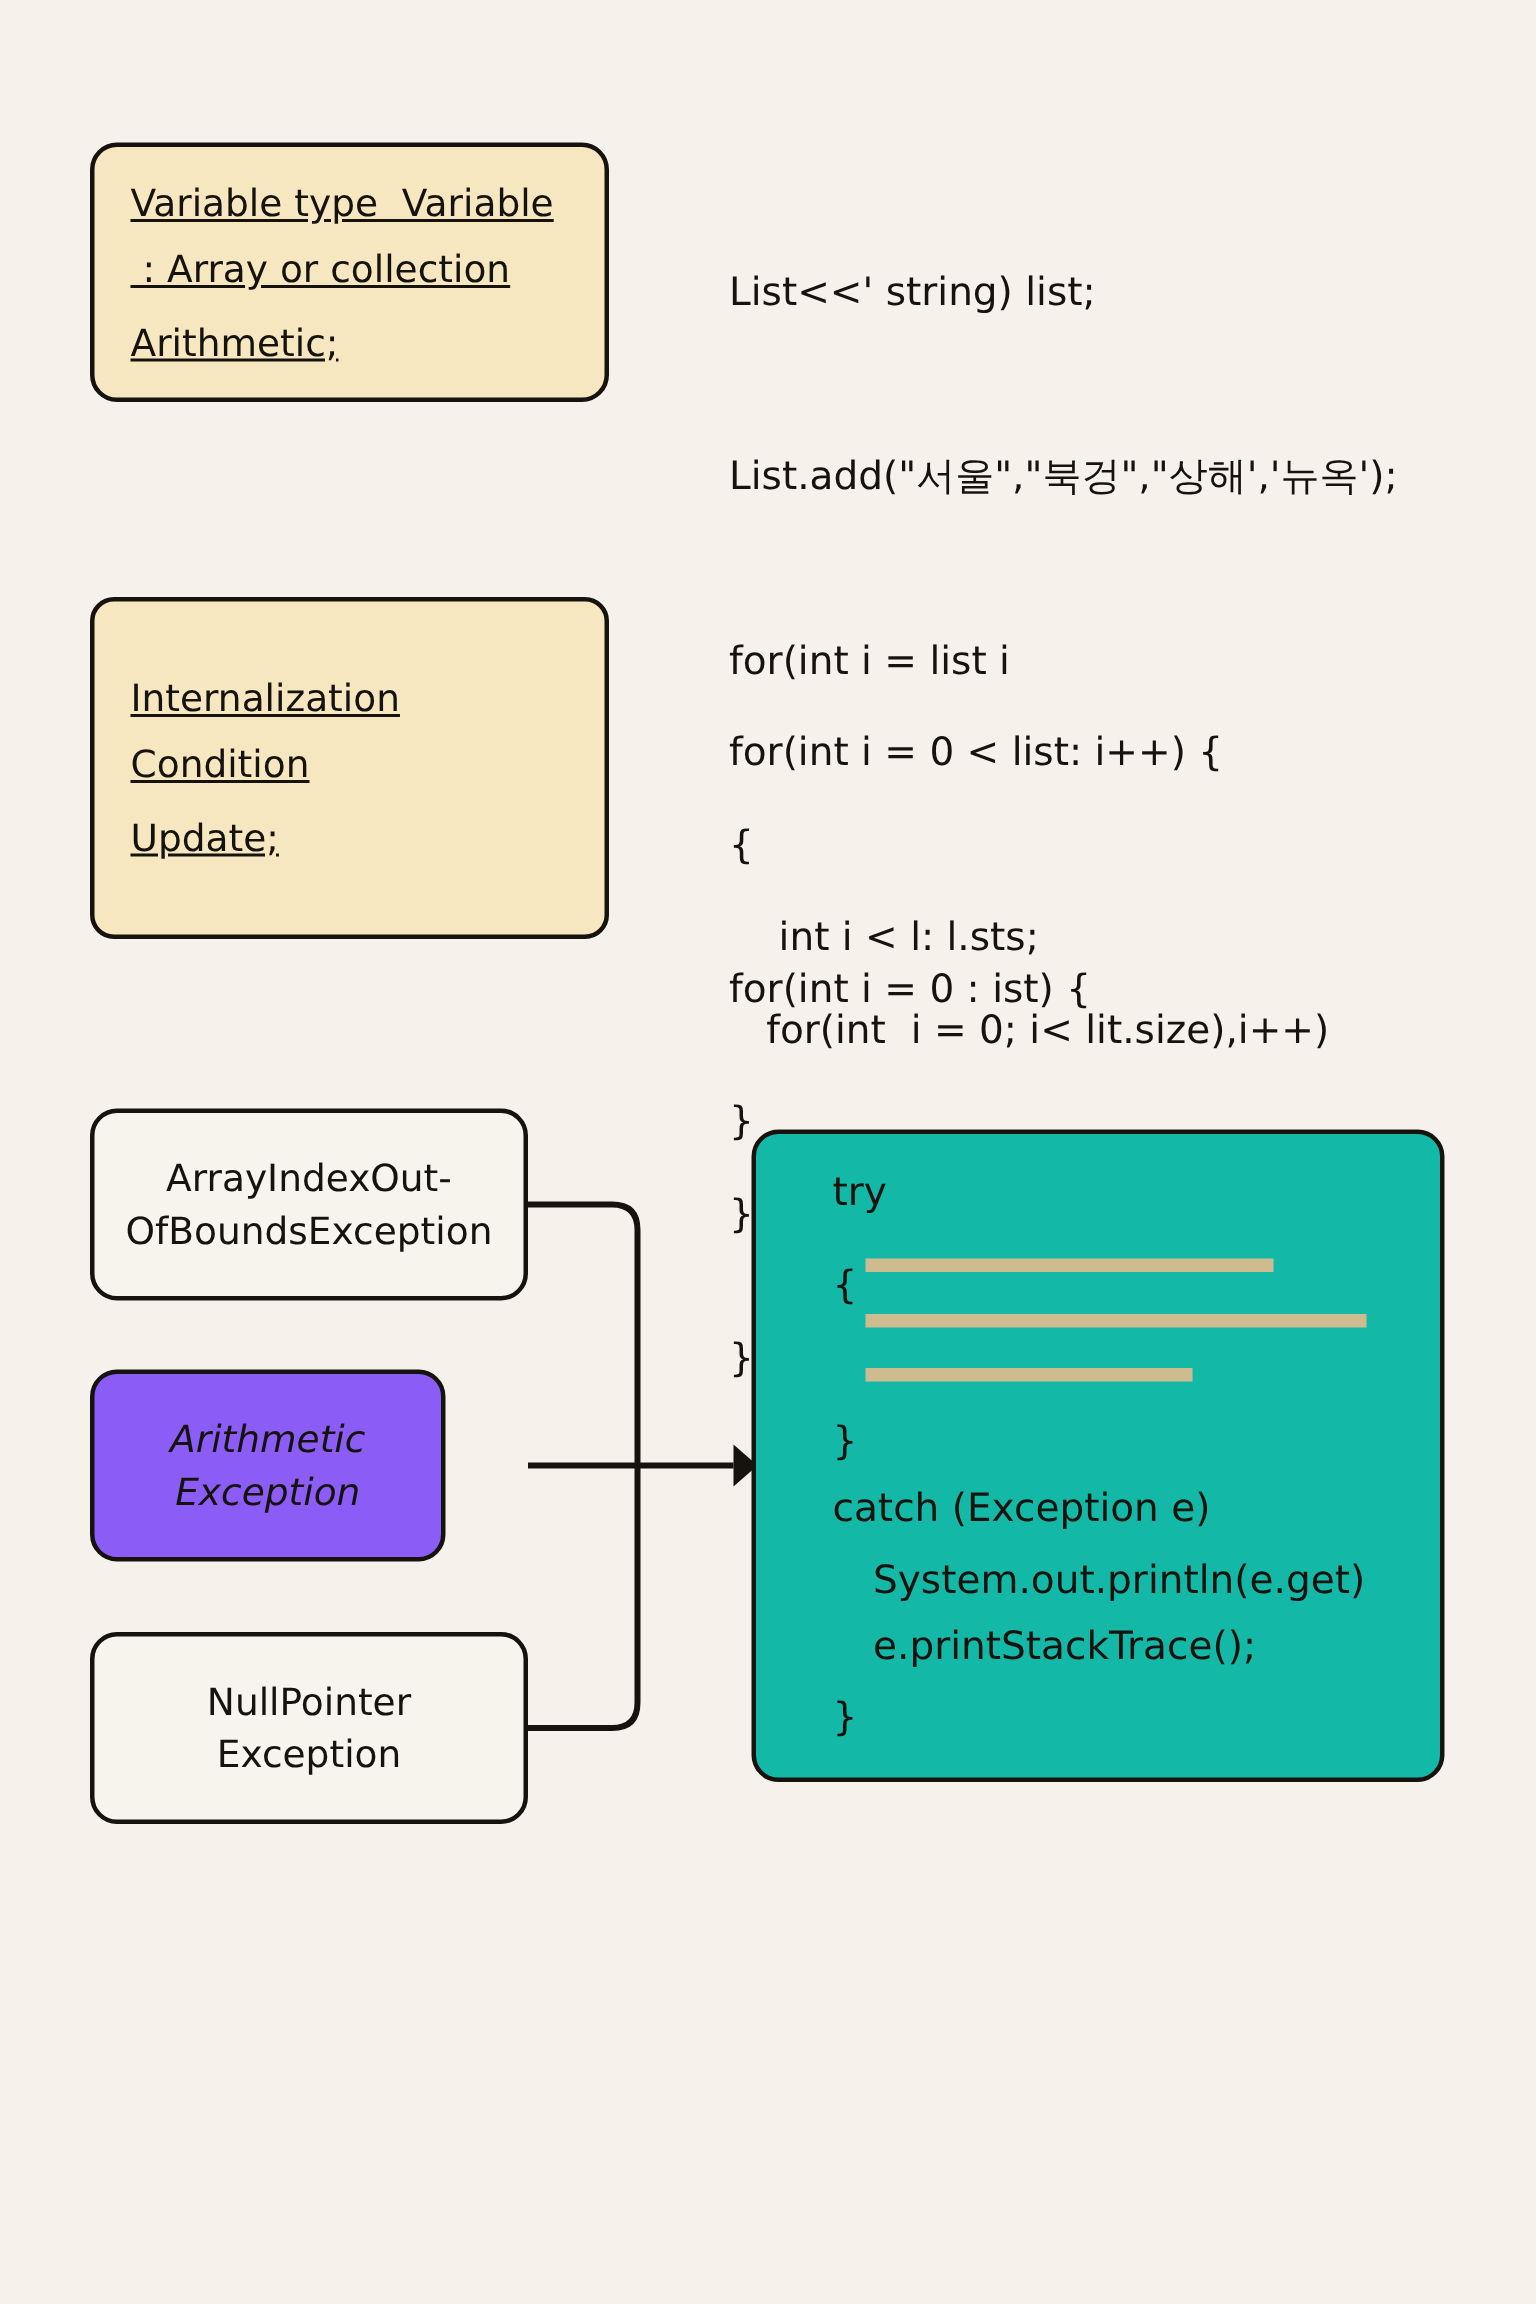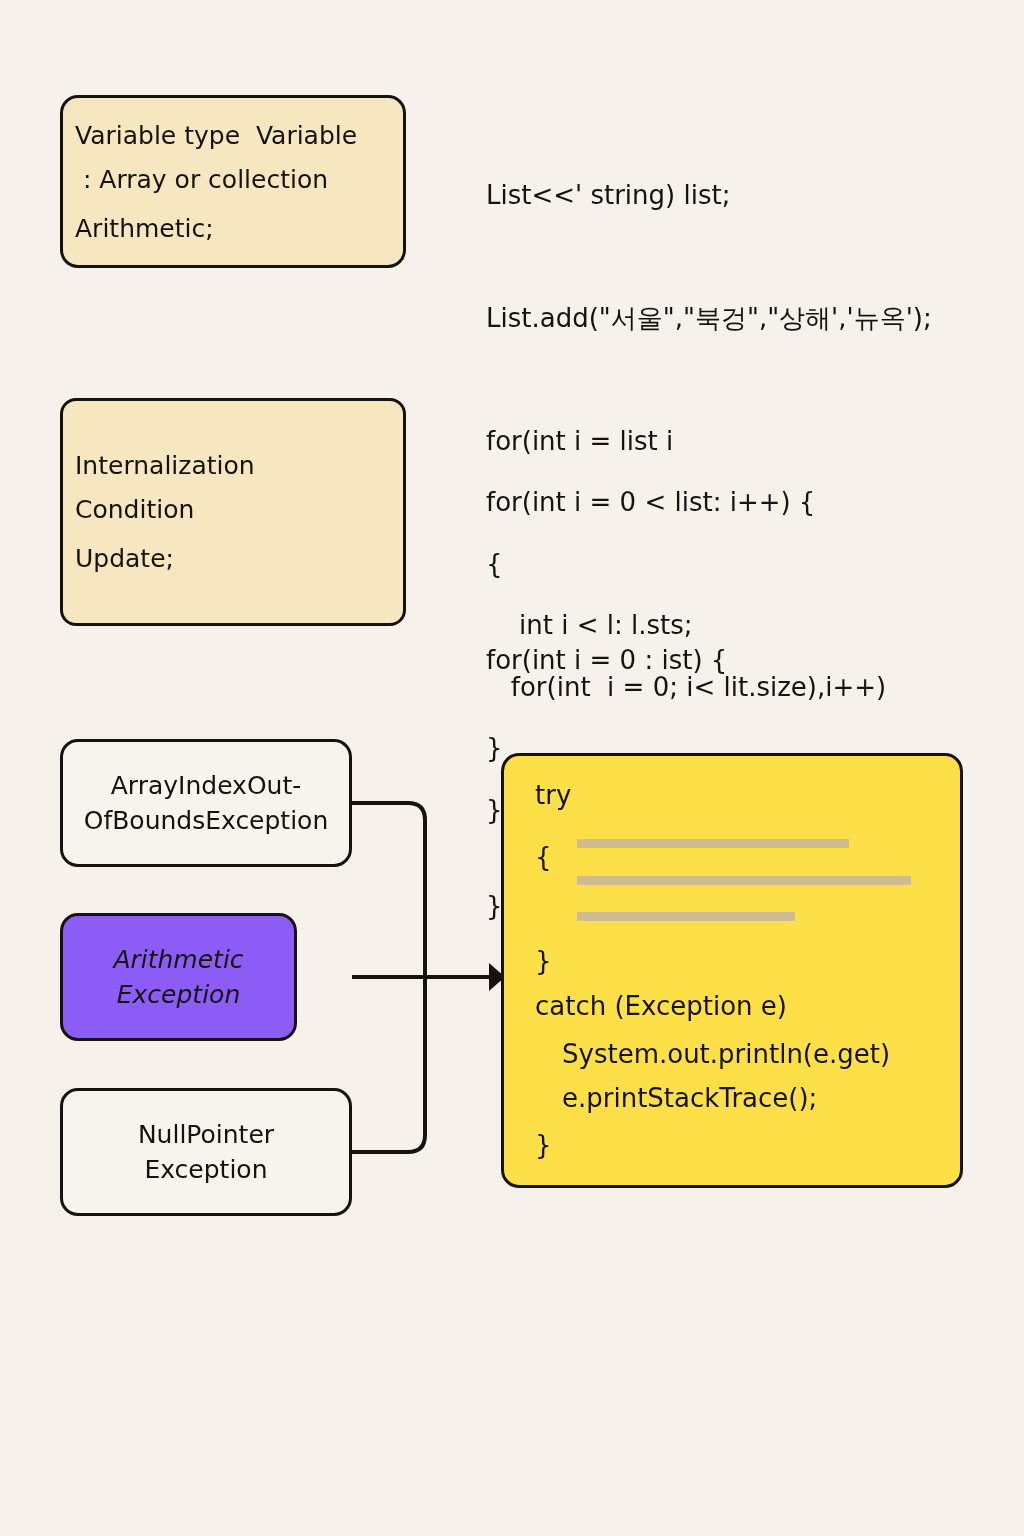--- a/index.html
+++ b/index.html
@@ -38,21 +38,21 @@
     background: #f7f3ed;
   }
 
   
   .box-line {
     font-size: 25px;
     line-height: 1.0;
     color: #16130f;
     white-space: pre;
   }
-  .concept-box .box-line { padding-left: 12px; }
+  .concept-box .box-line { padding-left: 24px; text-decoration: underline; }
   .concept-box .box-line.l0 { margin-bottom: 19px; }
   .concept-box .box-line.l1 { margin-bottom: 24px; }
 
   
   .exc-box {
     align-items: center;
     justify-content: center;
   }
   .exc-box .box-line {
     text-align: center;
@@ -176,21 +176,21 @@
   <div class="box plain exc-box" style="left: 60px; top: 913px; width: 237px; height: 128px; background: #8b5cf6; border-color: rgb(22, 19, 15); font-style: italic;">
     <div class="box-line">Arithmetic</div>
     <div class="box-line">Exception</div>
   </div>
 
   <div class="box plain exc-box" style="left: 60px; top: 1088px; width: 292px; height: 128px; background: rgb(247, 243, 237); border-color: rgb(22, 19, 15);">
     <div class="box-line">NullPointer</div>
     <div class="box-line">Exception</div>
   </div>
 
-  <div class="box cream" id="trycatch-box" style="background: #fde047; border-color: rgb(22, 19, 15);">
+  <div class="box cream" id="trycatch-box" style="background: #14b8a6; border-color: rgb(22, 19, 15); padding-left: 20px;">
     <div class="tc-line" id="tc-try">try</div>
     <div class="tc-line" id="tc-open">{</div>
     <div class="tc-line" id="tc-close" style="margin-top:78px;">}</div>
     <div class="tc-line" id="tc-catch">catch (Exception e)</div>
     <div class="tc-line" id="tc-println">System.out.println(e.get)</div>
     <div class="tc-line" id="tc-print">e.printStackTrace();</div>
     <div class="tc-line" id="tc-cclose">}</div>
   </div>
 
   <div id="tc-body-bars">

